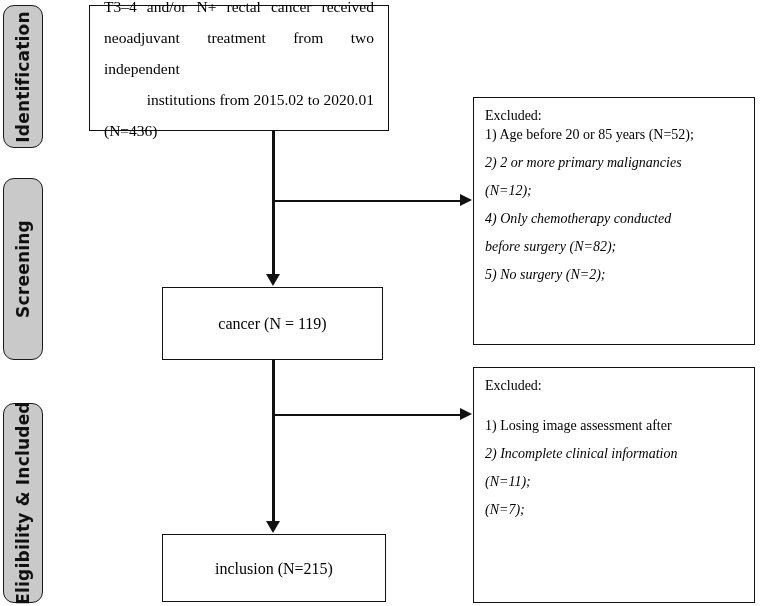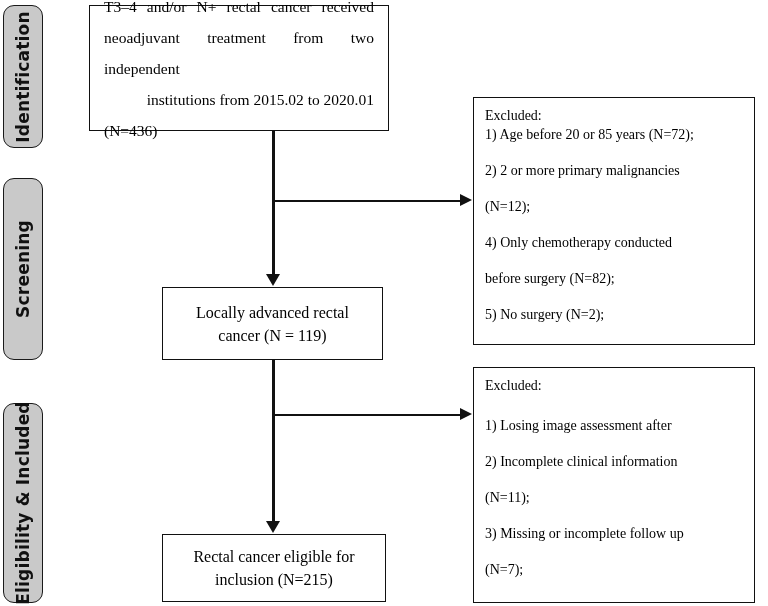--- a/index.html
+++ b/index.html
@@ -80,21 +80,21 @@
   .excl-box .box-inner {
     justify-content: flex-start;
     padding: 9px 0 0 11px;
   }
   .excl-line {
     font-size: 14px;
     line-height: 18px;
     white-space: nowrap;
   }
   .excl-line.gap-tight { margin-top: 1px; }
-  .excl-line.gap-med { margin-top: 18px; }
+  .excl-line.gap-med { margin-top: 10px; font-style: italic; }
   .excl-line.gap-xwide { margin-top: 22px; }
 
   
   .v-line, .h-line {
     position: absolute;
     background: #111111;
   }
   .v-line { width: 2.5px; }
   .h-line { height: 2.2px; }
 
@@ -138,53 +138,50 @@
         <div>T3–4 and/or N+ rectal cancer received</div>
         <div>neoadjuvant treatment from two independent</div>
         <div class="last-line">institutions  from 2015.02 to 2020.01 (N=436)</div>
       </div>
     </div>
   </div>
 
   <div class="flow-box excl-box" style="left:473px; top:97px; width:282px; height:248px;">
     <div class="box-inner">
       <div class="excl-line">Excluded:</div>
-      <div class="excl-line gap-tight">1) Age before 20 or 85 years (N=72);</div>
+      <div class="excl-line gap-tight">1) Age before 20 or 85 years (N=52);</div>
       <div class="excl-line gap-med">2) 2 or more primary malignancies</div>
       <div class="excl-line gap-med">(N=12);</div>
       <div class="excl-line gap-med">4) Only chemotherapy conducted</div>
       <div class="excl-line gap-med">before surgery (N=82);</div>
       <div class="excl-line gap-med">5) No surgery (N=2);</div>
     </div>
   </div>
 
   <div class="flow-box excl-box" style="left:473px; top:367px; width:282px; height:236px;">
     <div class="box-inner">
       <div class="excl-line">Excluded:</div>
       <div class="excl-line gap-xwide">1) Losing image assessment after</div>
       <div class="excl-line gap-med">2) Incomplete clinical information</div>
       <div class="excl-line gap-med">(N=11);</div>
-      <div class="excl-line gap-med">3) Missing or incomplete follow up</div>
       <div class="excl-line gap-med">(N=7);</div>
     </div>
   </div>
 
   <div class="flow-box" style="left:162px; top:287px; width:221px; height:73px;">
     <div class="box-inner">
       <div class="centered-text">
-        <div>Locally advanced rectal</div>
         <div>cancer (N = 119)</div>
       </div>
     </div>
   </div>
 
   <div class="flow-box" style="left:162px; top:534px; width:224px; height:68px;">
     <div class="box-inner">
       <div class="centered-text">
-        <div>Rectal cancer eligible for</div>
         <div>inclusion (N=215)</div>
       </div>
     </div>
   </div>
 
   <div class="v-line" style="left:272px; top:131px; height:144px;"></div>
   <div class="arrow-down" style="left:266px; top:274px;"></div>
 
   <div class="h-line" style="left:272px; top:200px; width:190px;"></div>
   <div class="arrow-right" style="left:460px; top:194px;"></div>

